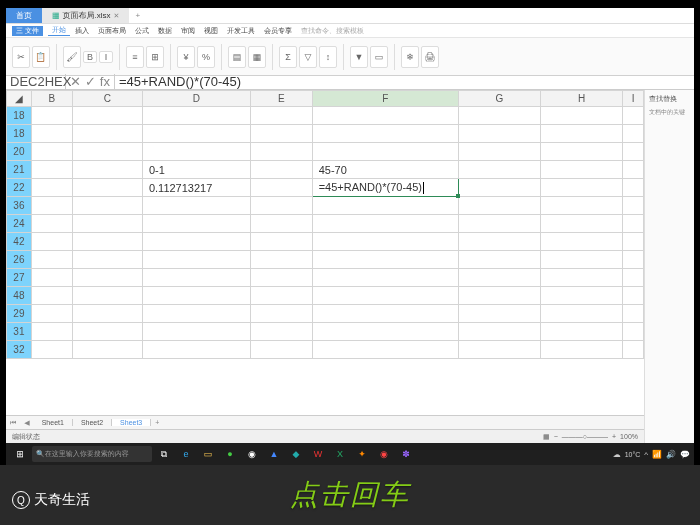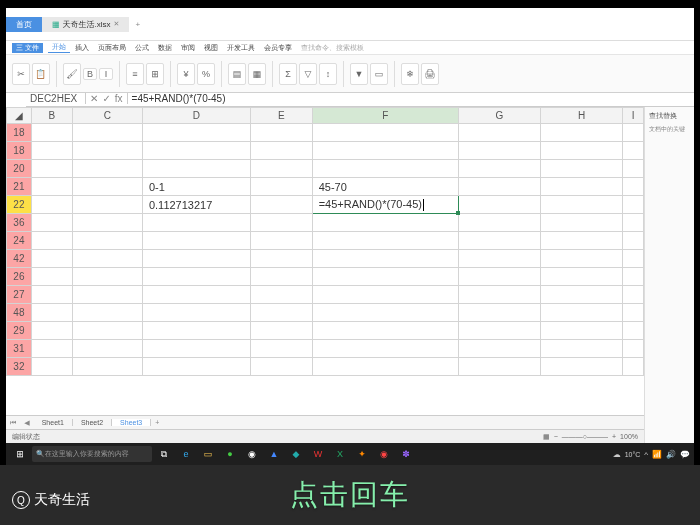--- a/index.html
+++ b/index.html
@@ -2,63 +2,63 @@
 <html><head>
 <meta charset="utf-8">
 <style>
 * { margin: 0; padding: 0; box-sizing: border-box; }
 body { font-family: "Microsoft YaHei", Arial, sans-serif; background: #f0f0f0; width: 700px; height: 525px; overflow: hidden; position: relative; }
 
 .screen { position: absolute; top: 0; left: 0; right: 0; bottom: 60px; background: #000; padding: 8px 6px 0 6px; }
 .window { background: #fff; width: 100%; height: 100%; display: flex; flex-direction: column; font-size: 8px; }
 
 
-.titlebar { height: 33px; background: #fff; display: flex; align-items: center; border-bottom: 1px solid #ddd; }
+.titlebar { height: 16px; background: #fff; display: flex; align-items: center; border-bottom: 1px solid #ddd; }
 .tab { padding: 2px 10px; font-size: 8px; display: flex; align-items: center; gap: 3px; }
 .tab.home { background: #4a90e2; color: #fff; }
 .tab.doc { background: #e8e8e8; color: #333; }
 .tab-x { font-size: 7px; color: #888; }
 .tab-plus { padding: 0 6px; color: #888; }
 
 
 .menu-row { height: 14px; display: flex; align-items: center; gap: 1px; padding: 0 6px; font-size: 7px; color: #444; border-bottom: 1px solid #e5e5e5; }
 .menu-row span { padding: 0 4px; }
 .file-btn { background: #4a90e2; color: #fff; padding: 1px 4px; margin-right: 4px; }
 .menu-accent { color: #4a90e2; border-bottom: 1px solid #4a90e2; }
 
 
 .ribbon { height: 38px; display: flex; align-items: center; gap: 6px; padding: 2px 6px; border-bottom: 1px solid #d0d0d0; background: #fafafa; overflow: hidden; }
 .rb-btn { width: 18px; height: 22px; background: #fff; border: 1px solid #ddd; border-radius: 2px; display: flex; align-items: center; justify-content: center; font-size: 9px; color: #666; }
 .rb-btn.sm { width: 14px; height: 12px; }
 .rb-group { display: flex; gap: 2px; align-items: center; }
 .rb-sep { width: 1px; height: 26px; background: #ddd; }
 
 
-.formula-bar { height: 14px; display: flex; align-items: flex-start; border-bottom: 1px solid #ccc; font-size: 10px; margin-left: 20px; }
+.formula-bar { height: 14px; display: flex; align-items: flex-end; border-bottom: 1px solid #ccc; font-size: 13px; }
 .name-box { width: 60px; padding: 0 4px; border-right: 1px solid #ccc; color: #555; }
 .fb-btns { display: flex; gap: 4px; padding: 0 4px; color: #888; border-right: 1px solid #ccc; }
 .fb-fx { }
 .formula-text { padding: 0 4px; color: #333; }
 
 
 .main { flex: 1; display: flex; overflow: hidden; }
 .sheet-wrap { flex: 1; display: flex; flex-direction: column; overflow: hidden; }
 .side-panel { width: 50px; background: #fafafa; border-left: 1px solid #ddd; padding: 4px; font-size: 7px; color: #888; }
 .side-panel .sp-title { font-size: 7px; color: #555; margin-bottom: 4px; }
 
 
 .grid { flex: 1; overflow: hidden; position: relative; background: #fff; }
 table { border-collapse: collapse; width: 100%; }
 th, td { border: 1px solid #d4d4d4; font-weight: normal; font-size: 11px; color: #333; height: 18px; text-align: left; padding: 0 6px; }
 th { background: #f3f3f3; text-align: center; font-size: 10px; color: #555; height: 16px; }
-th.rowhdr { width: 24px; background: #fca5a5; text-align: center; font-size: 10px; }
+th.rowhdr { width: 24px; background: #7dd3fc; text-align: center; font-size: 10px; }
 th.corner { width: 24px; }
 .col-B { width: 40px; } .col-C { width: 68px; } .col-D { width: 105px; } .col-E { width: 60px; } .col-F { width: 142px; } .col-G { width: 80px; } .col-H { width: 80px; } .col-I { width: 20px; }
 th.col-F { background: #d5e8d4; }
-th.row-22 { background: #fde047; }
+th.row-22 { background: #7dd3fc; }
 td.editing { border: 1px solid #2e8b57; background: #fff; position: relative; }
 td.editing::after { content: ''; position: absolute; right: -2px; bottom: -2px; width: 4px; height: 4px; background: #2e8b57; }
 .cursor { display: inline-block; width: 1px; height: 12px; background: #000; vertical-align: middle; margin: 0 1px; }
 
 
 .sheet-tabs { height: 14px; display: flex; align-items: center; border-top: 1px solid #ccc; background: #f5f5f5; font-size: 7px; }
 .sheet-tabs .nav { padding: 0 4px; color: #888; }
 .sheet-tabs .stab { padding: 0 8px; border-right: 1px solid #ccc; color: #555; }
 .sheet-tabs .stab.active { background: #fff; color: #4a90e2; }
 
@@ -66,37 +66,37 @@
 .status-bar { height: 14px; background: #f0f0f0; border-top: 1px solid #ccc; display: flex; align-items: center; justify-content: space-between; font-size: 7px; color: #666; padding: 0 6px; }
 .zoom-group { display: flex; align-items: center; gap: 4px; }
 .win-taskbar { height: 22px; background: #1f1f1f; display: flex; align-items: center; padding: 0 4px; gap: 2px; }
 .tb-item { width: 20px; height: 16px; display: flex; align-items: center; justify-content: center; color: #fff; font-size: 9px; }
 .tb-search { flex: 0 0 120px; height: 16px; background: #333; color: #999; font-size: 7px; display: flex; align-items: center; padding: 0 4px; border-radius: 2px; }
 .tb-tray { margin-left: auto; display: flex; align-items: center; gap: 4px; color: #ccc; font-size: 7px; }
 .tb-tray .ico { font-size: 8px; }
 
 
 .overlay { position: absolute; bottom: 0; left: 0; right: 0; height: 60px; background: #2a2a2a; display: flex; align-items: center; justify-content: center; }
-.subtitle { color: #86efac; font-size: 28px; font-weight: 500; text-shadow: 0 1px 2px rgba(0,0,0,0.5); letter-spacing: 2px; }
+.subtitle { color: #84cc16; font-size: 28px; font-weight: 500; text-shadow: 0 1px 2px rgba(0,0,0,0.5); letter-spacing: 2px; font-style: italic; }
 .watermark { position: absolute; left: 12px; bottom: 16px; display: flex; align-items: center; gap: 4px; color: #fff; font-size: 14px; }
 .wm-icon { width: 18px; height: 18px; border: 1.5px solid #fff; border-radius: 50%; display: flex; align-items: center; justify-content: center; font-size: 10px; }
 </style>
 </head>
 <body>
 
 <div class="screen">
   <div class="window">
 
     <div class="titlebar">
       <div class="tab home">
         <span>首页</span>
       </div>
       <div class="tab doc">
         <span style="color:#2a8;">▦</span>
-        <span>天奇生活.xlsx</span>
+        <span>页面布局.xlsx</span>
         <span class="tab-x">✕</span>
       </div>
       <div class="tab-plus">+</div>
     </div>
 
     <div class="menu-row">
       <span class="file-btn">三 文件</span>
       <span class="menu-accent">开始</span>
       <span>插入</span>
       <span>页面布局</span>

